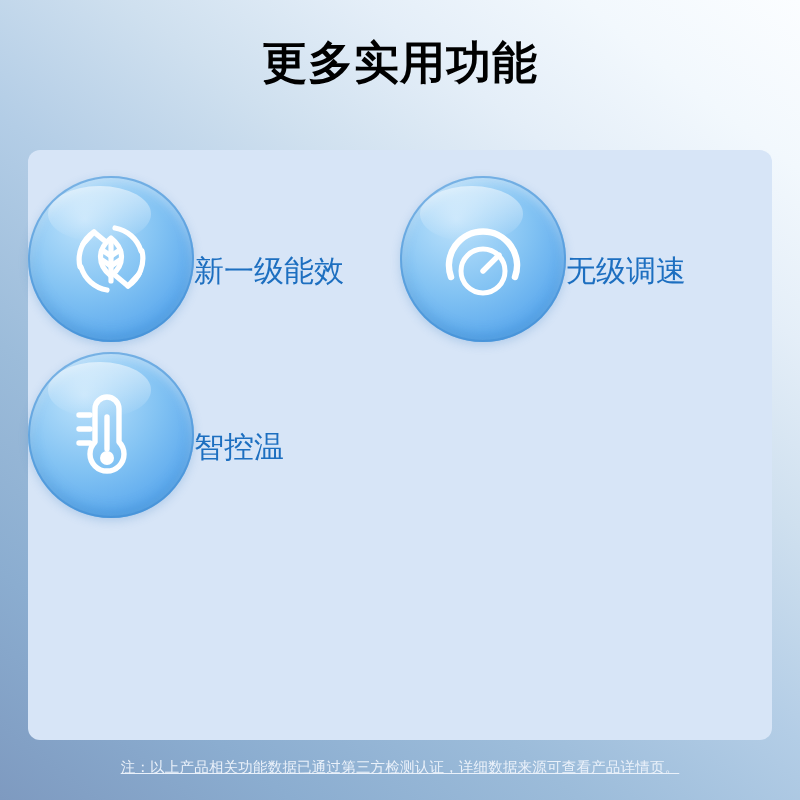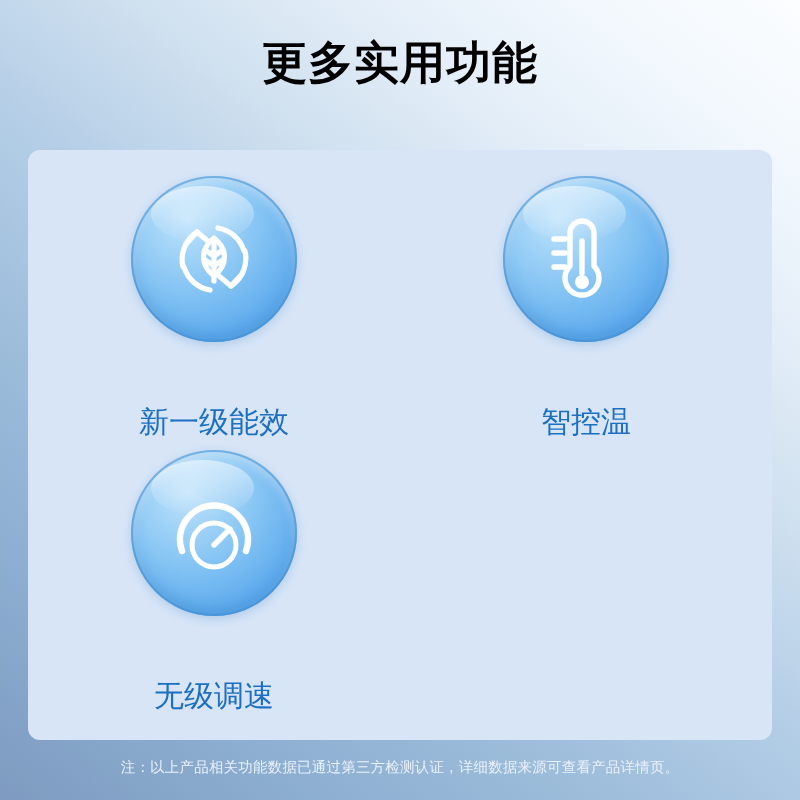--- a/index.html
+++ b/index.html
@@ -61,24 +61,23 @@
     top: 26px;
     width: 744px;
     display: grid;
     grid-template-columns: 1fr 1fr;
     grid-template-rows: 1fr 1fr;
     row-gap: 10px;
   }
 
   .feature {
     display: flex;
-    flex-direction: column;
+    flex-direction: row;
     align-items: center;
     justify-content: flex-start;
-    gap: 38px;
   }
 
   .bubble {
     position: relative;
     width: 166px;
     height: 166px;
     border-radius: 50%;
     background:
       radial-gradient(circle at 34% 26%,
         #bfe2fb 0%,
@@ -131,20 +130,21 @@
   
   .footnote {
     position: absolute;
     left: 0;
     top: 758px;
     width: 800px;
     text-align: center;
     font-size: 14.5px;
     color: #eaf1fa;
     letter-spacing: 0.2px;
+    text-decoration: underline;
   }
 </style>
 </head>
 <body>
 
 <div class="page">
 
   <div class="page-title">更多实用功能</div>
 
   <div class="card">
@@ -178,50 +178,50 @@
           </span>
         </div>
         <div class="feature-label">新一级能效</div>
       </div>
 
       <div class="feature">
         <div class="bubble">
           <span>
             <svg width="96" height="96" viewBox="0 0 96 96" fill="none" stroke="#ffffff" stroke-linecap="round" stroke-linejoin="round">
 
+              <path d="M16 66 A34 34 0 1 1 80 66" stroke-width="6.5"></path>
+
+              <circle cx="48" cy="60" r="22" stroke-width="5"></circle>
+
+              <line x1="48" y1="60" x2="64" y2="44" stroke-width="5.4"></line>
+            </svg>
+          </span>
+        </div>
+        <div class="feature-label">无级调速</div>
+      </div>
+
+      <div class="feature">
+        <div class="bubble">
+          <span>
+            <svg width="96" height="96" viewBox="0 0 96 96" fill="none" stroke="#ffffff" stroke-linecap="round" stroke-linejoin="round">
+
               <path d="M56 22 a12 12 0 0 0 -24 0 v33 a17 17 0 1 0 24 0 Z" stroke-width="5.4"></path>
 
               <line x1="44" y1="30" x2="44" y2="62" stroke-width="5.4"></line>
 
               <circle cx="44" cy="71" r="7" fill="#ffffff" stroke="none"></circle>
 
               <line x1="16" y1="28" x2="27" y2="28" stroke-width="5.4"></line>
               <line x1="16" y1="42" x2="27" y2="42" stroke-width="5.4"></line>
               <line x1="16" y1="56" x2="27" y2="56" stroke-width="5.4"></line>
             </svg>
           </span>
         </div>
         <div class="feature-label">智控温</div>
       </div>
 
-      <div class="feature">
-        <div class="bubble">
-          <span>
-            <svg width="96" height="96" viewBox="0 0 96 96" fill="none" stroke="#ffffff" stroke-linecap="round" stroke-linejoin="round">
-
-              <path d="M16 66 A34 34 0 1 1 80 66" stroke-width="6.5"></path>
-
-              <circle cx="48" cy="60" r="22" stroke-width="5"></circle>
-
-              <line x1="48" y1="60" x2="64" y2="44" stroke-width="5.4"></line>
-            </svg>
-          </span>
-        </div>
-        <div class="feature-label">无级调速</div>
-      </div>
-
 
     </div>
   </div>
 
   <div class="footnote">注：以上产品相关功能数据已通过第三方检测认证，详细数据来源可查看产品详情页。</div>
 
 </div>
 
 </body></html>

